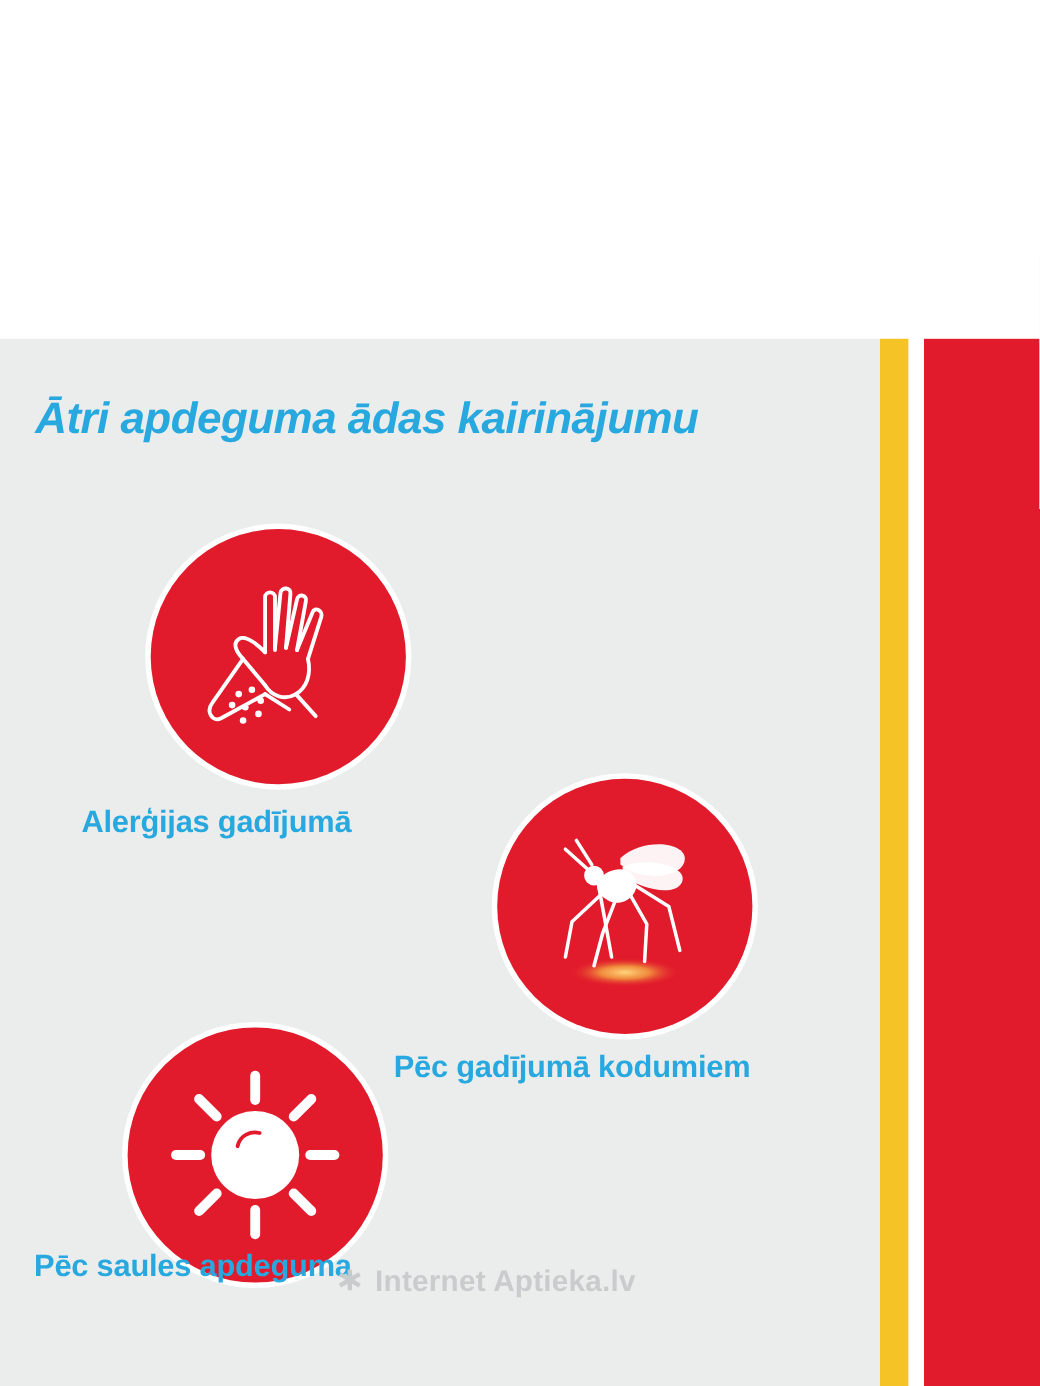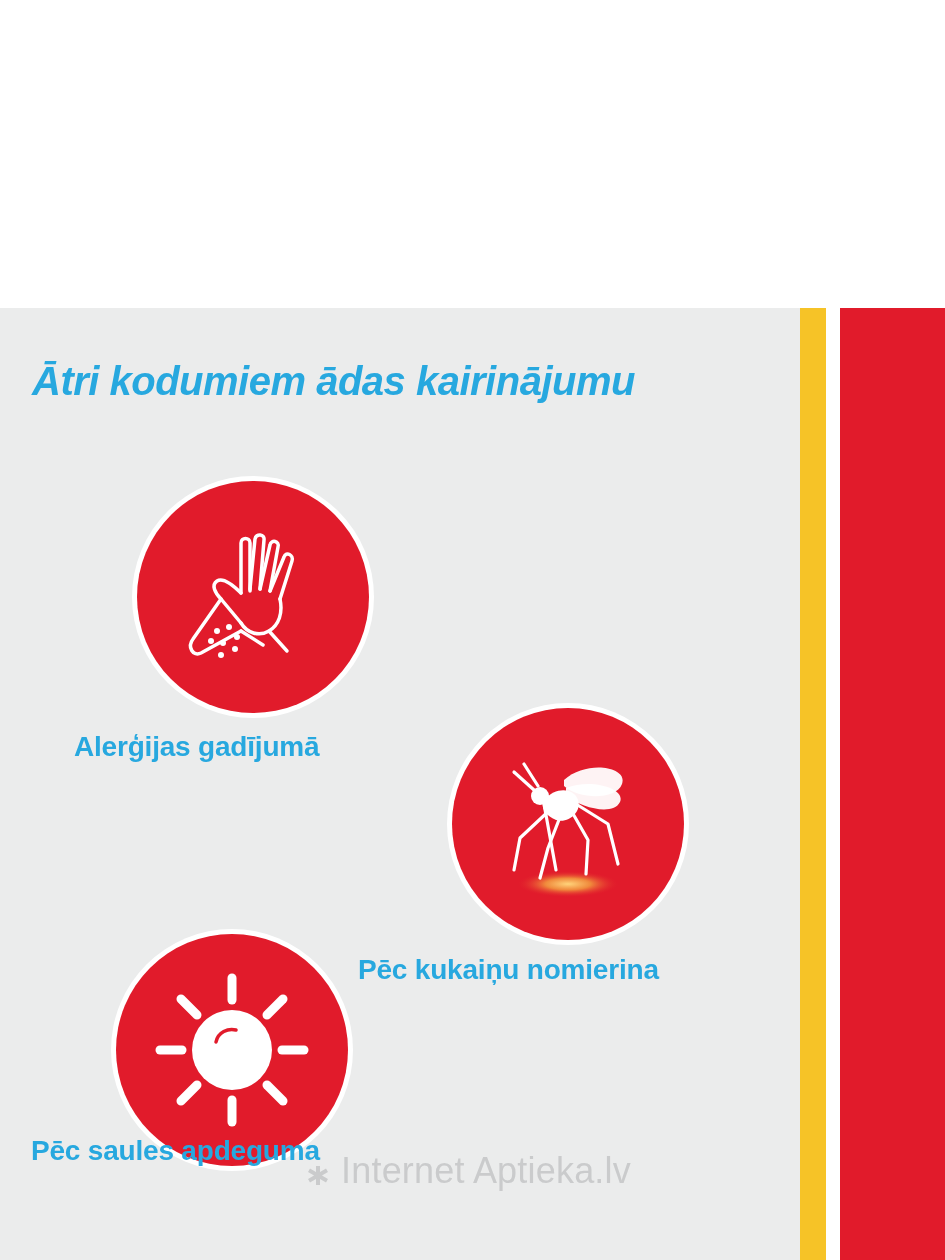--- a/index.html
+++ b/index.html
@@ -117,43 +117,43 @@
 
   
   .watermark {
     position: absolute;
     left: 305px;
     top: 1150px;
     display: flex;
     align-items: center;
     gap: 10px;
     color: #c9cacb;
-    font-size: 36px;
-    font-weight: normal;
+    font-size: 27px;
+    font-weight: bold;
     letter-spacing: 0.2px;
     opacity: 0.95;
   }
   .watermark .wm-mark {
     width: 26px;
     height: 26px;
     position: relative;
     display: inline-block;
   }
 </style>
 </head>
 <body>
 
 <div id="poster">
 
   <div class="panel"></div>
   <div class="stripe-yellow"></div>
   <div class="stripe-white"></div>
   <div class="stripe-red"></div>
 
-  <div class="headline">Ātri kodumiem ādas kairinājumu</div>
+  <div class="headline">Ātri apdeguma ādas kairinājumu</div>
 
   <div class="icon-circle circle-allergy">
     <svg viewBox="0 0 232 232" xmlns="http://www.w3.org/2000/svg">
       <g fill="none" stroke="#ffffff" stroke-width="3.5" stroke-linecap="round" stroke-linejoin="round">
 
         <path d="M104 112 L104 62 C104 56 113 56 113 62 L113 110"></path>
         <path d="M113 108 L118 58 C119 52 128 53 127 59 L123 108"></path>
         <path d="M123 108 L133 64 C134 58 143 60 141 66 L133 110"></path>
         <path d="M133 110 L147 76 C149 70 157 74 155 80 L143 118"></path>
 
@@ -202,21 +202,21 @@
         <path d="M82 82 L62 64"></path>
         <path d="M86 78 L72 56"></path>
 
         <path d="M100 100 L68 130 L62 162"></path>
         <path d="M110 104 L96 140 L88 170"></path>
         <path d="M120 104 L136 132 L134 166"></path>
         <path d="M124 96 L156 116 L166 156"></path>
       </g>
     </svg>
   </div>
-  <div class="caption caption-insect">Pēc kukaiņu nomierina</div>
+  <div class="caption caption-insect">Pēc gadījumā kodumiem</div>
 
   <div class="icon-circle circle-sun">
     <svg viewBox="0 0 232 232" xmlns="http://www.w3.org/2000/svg">
       <circle cx="116" cy="116" r="40" fill="#ffffff"></circle>
       <path d="M100 108 C102 98 112 94 120 96" fill="none" stroke="#e11b2b" stroke-width="3.5" stroke-linecap="round"></path>
       <g stroke="#ffffff" stroke-width="9" stroke-linecap="round">
         <line x1="116" y1="44" x2="116" y2="66"></line>
         <line x1="116" y1="166" x2="116" y2="188"></line>
         <line x1="44" y1="116" x2="66" y2="116"></line>
         <line x1="166" y1="116" x2="188" y2="116"></line>

